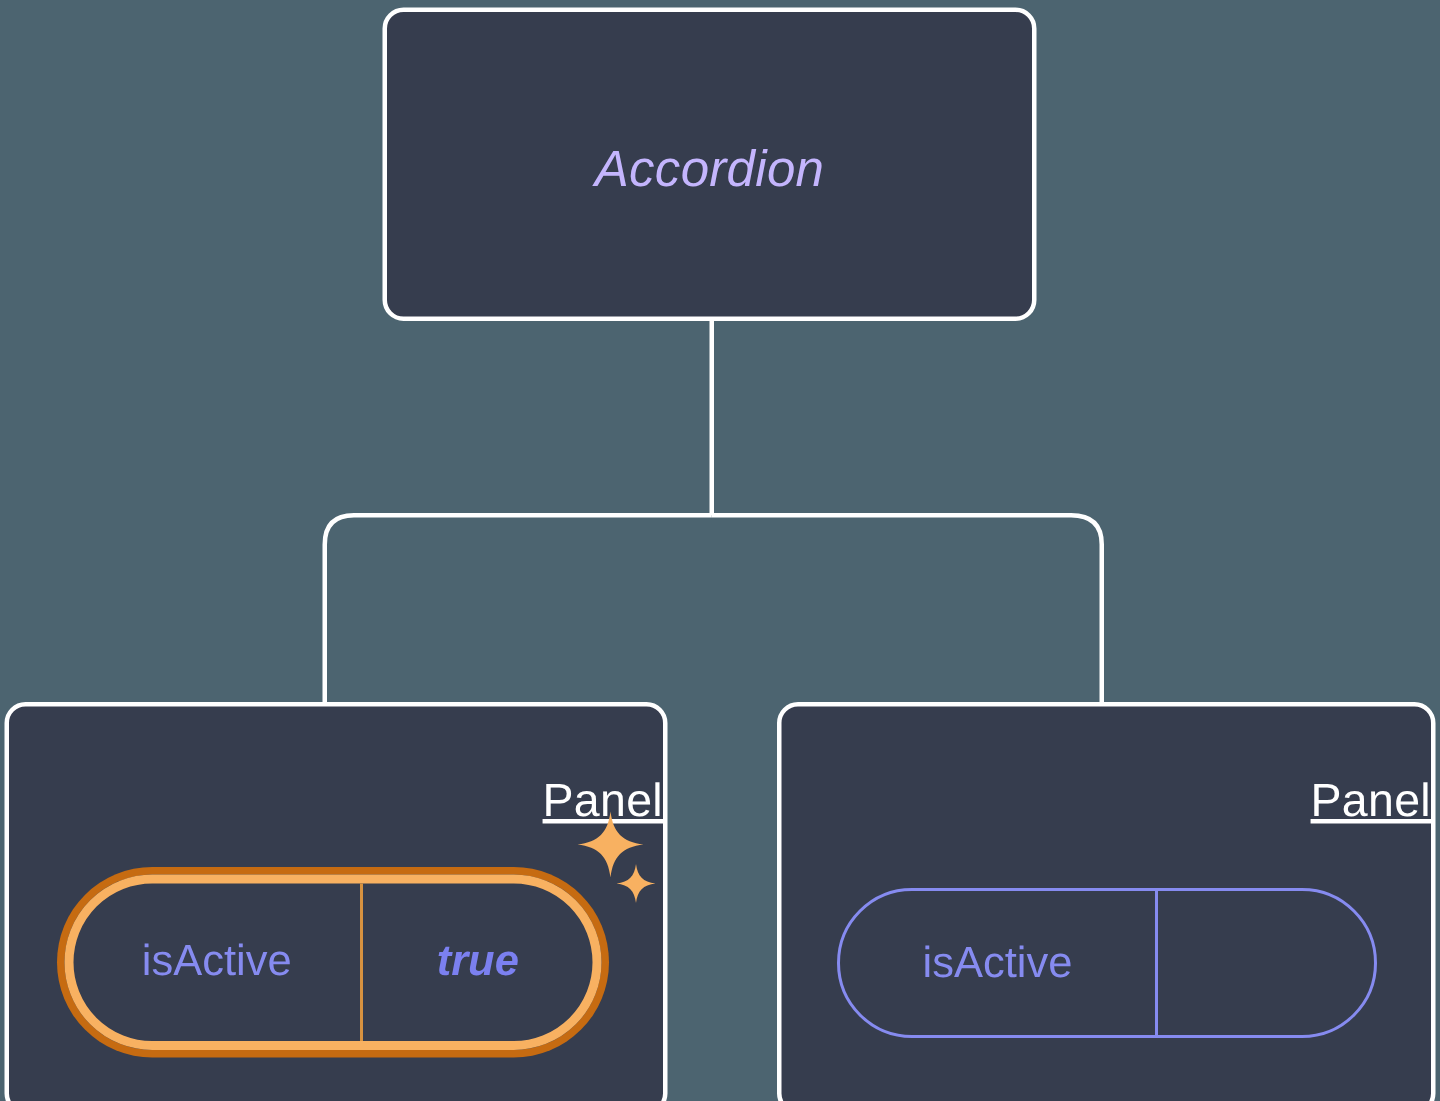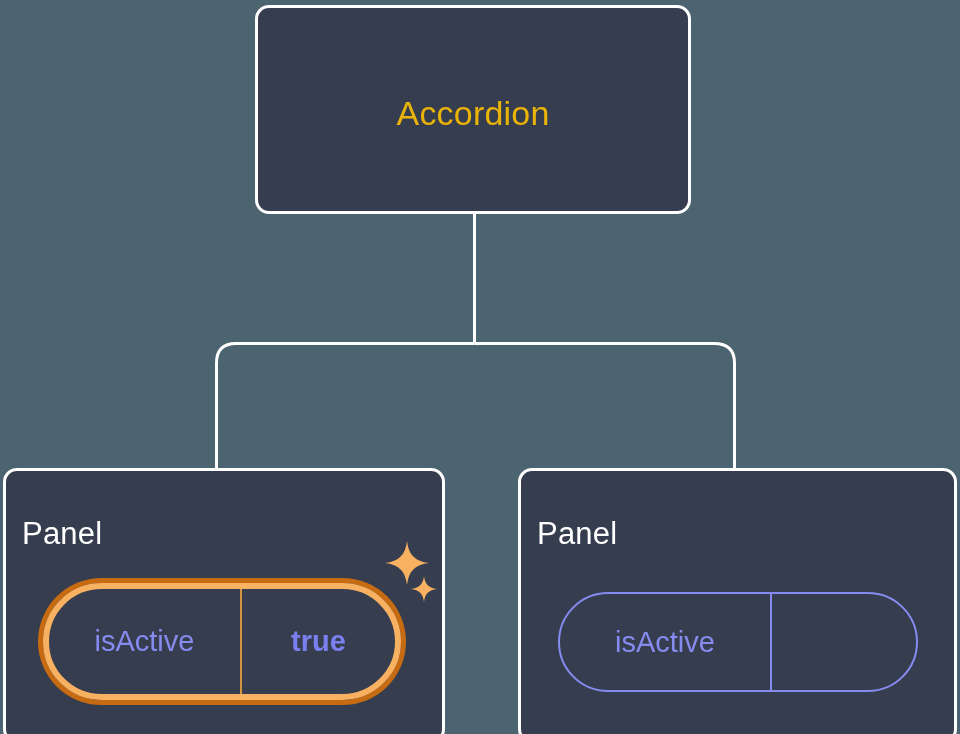--- a/index.html
+++ b/index.html
@@ -56,33 +56,35 @@
     width: 439px;
     height: 275px;
   }
 
   .root-title {
     position: absolute;
     left: 0;
     right: 0;
     top: 86px;
     text-align: center;
-    color: #eab308;
+    color: #c4b5fd;
     font-size: 34px;
     letter-spacing: 0.2px;
+    font-style: italic;
   }
   .panel-title {
     position: absolute;
-    left: 16px;
+    left: 0;
     right: 0;
     top: 45px;
-    text-align: left;
+    text-align: right;
     color: #ffffff;
     font-size: 31px;
     letter-spacing: 0.2px;
+    text-decoration: underline;
   }
 
   
   .pill {
     position: absolute;
     box-sizing: border-box;
     display: flex;
     align-items: stretch;
     border-radius: 999px;
   }
@@ -109,20 +111,21 @@
   }
   .pill-active .pill-key {
     flex: 0 0 193px;
     color: #868bf0;
     border-right: 2px solid #d79240;
   }
   .pill-active .pill-val {
     flex: 1 1 auto;
     color: #7b80f0;
     font-weight: bold;
+    font-style: italic;
   }
 
   
   .pill-inactive {
     left: 558px;
     top: 592px;
     width: 360px;
     height: 100px;
     border: 2px solid #868bf0;
     background: transparent;

